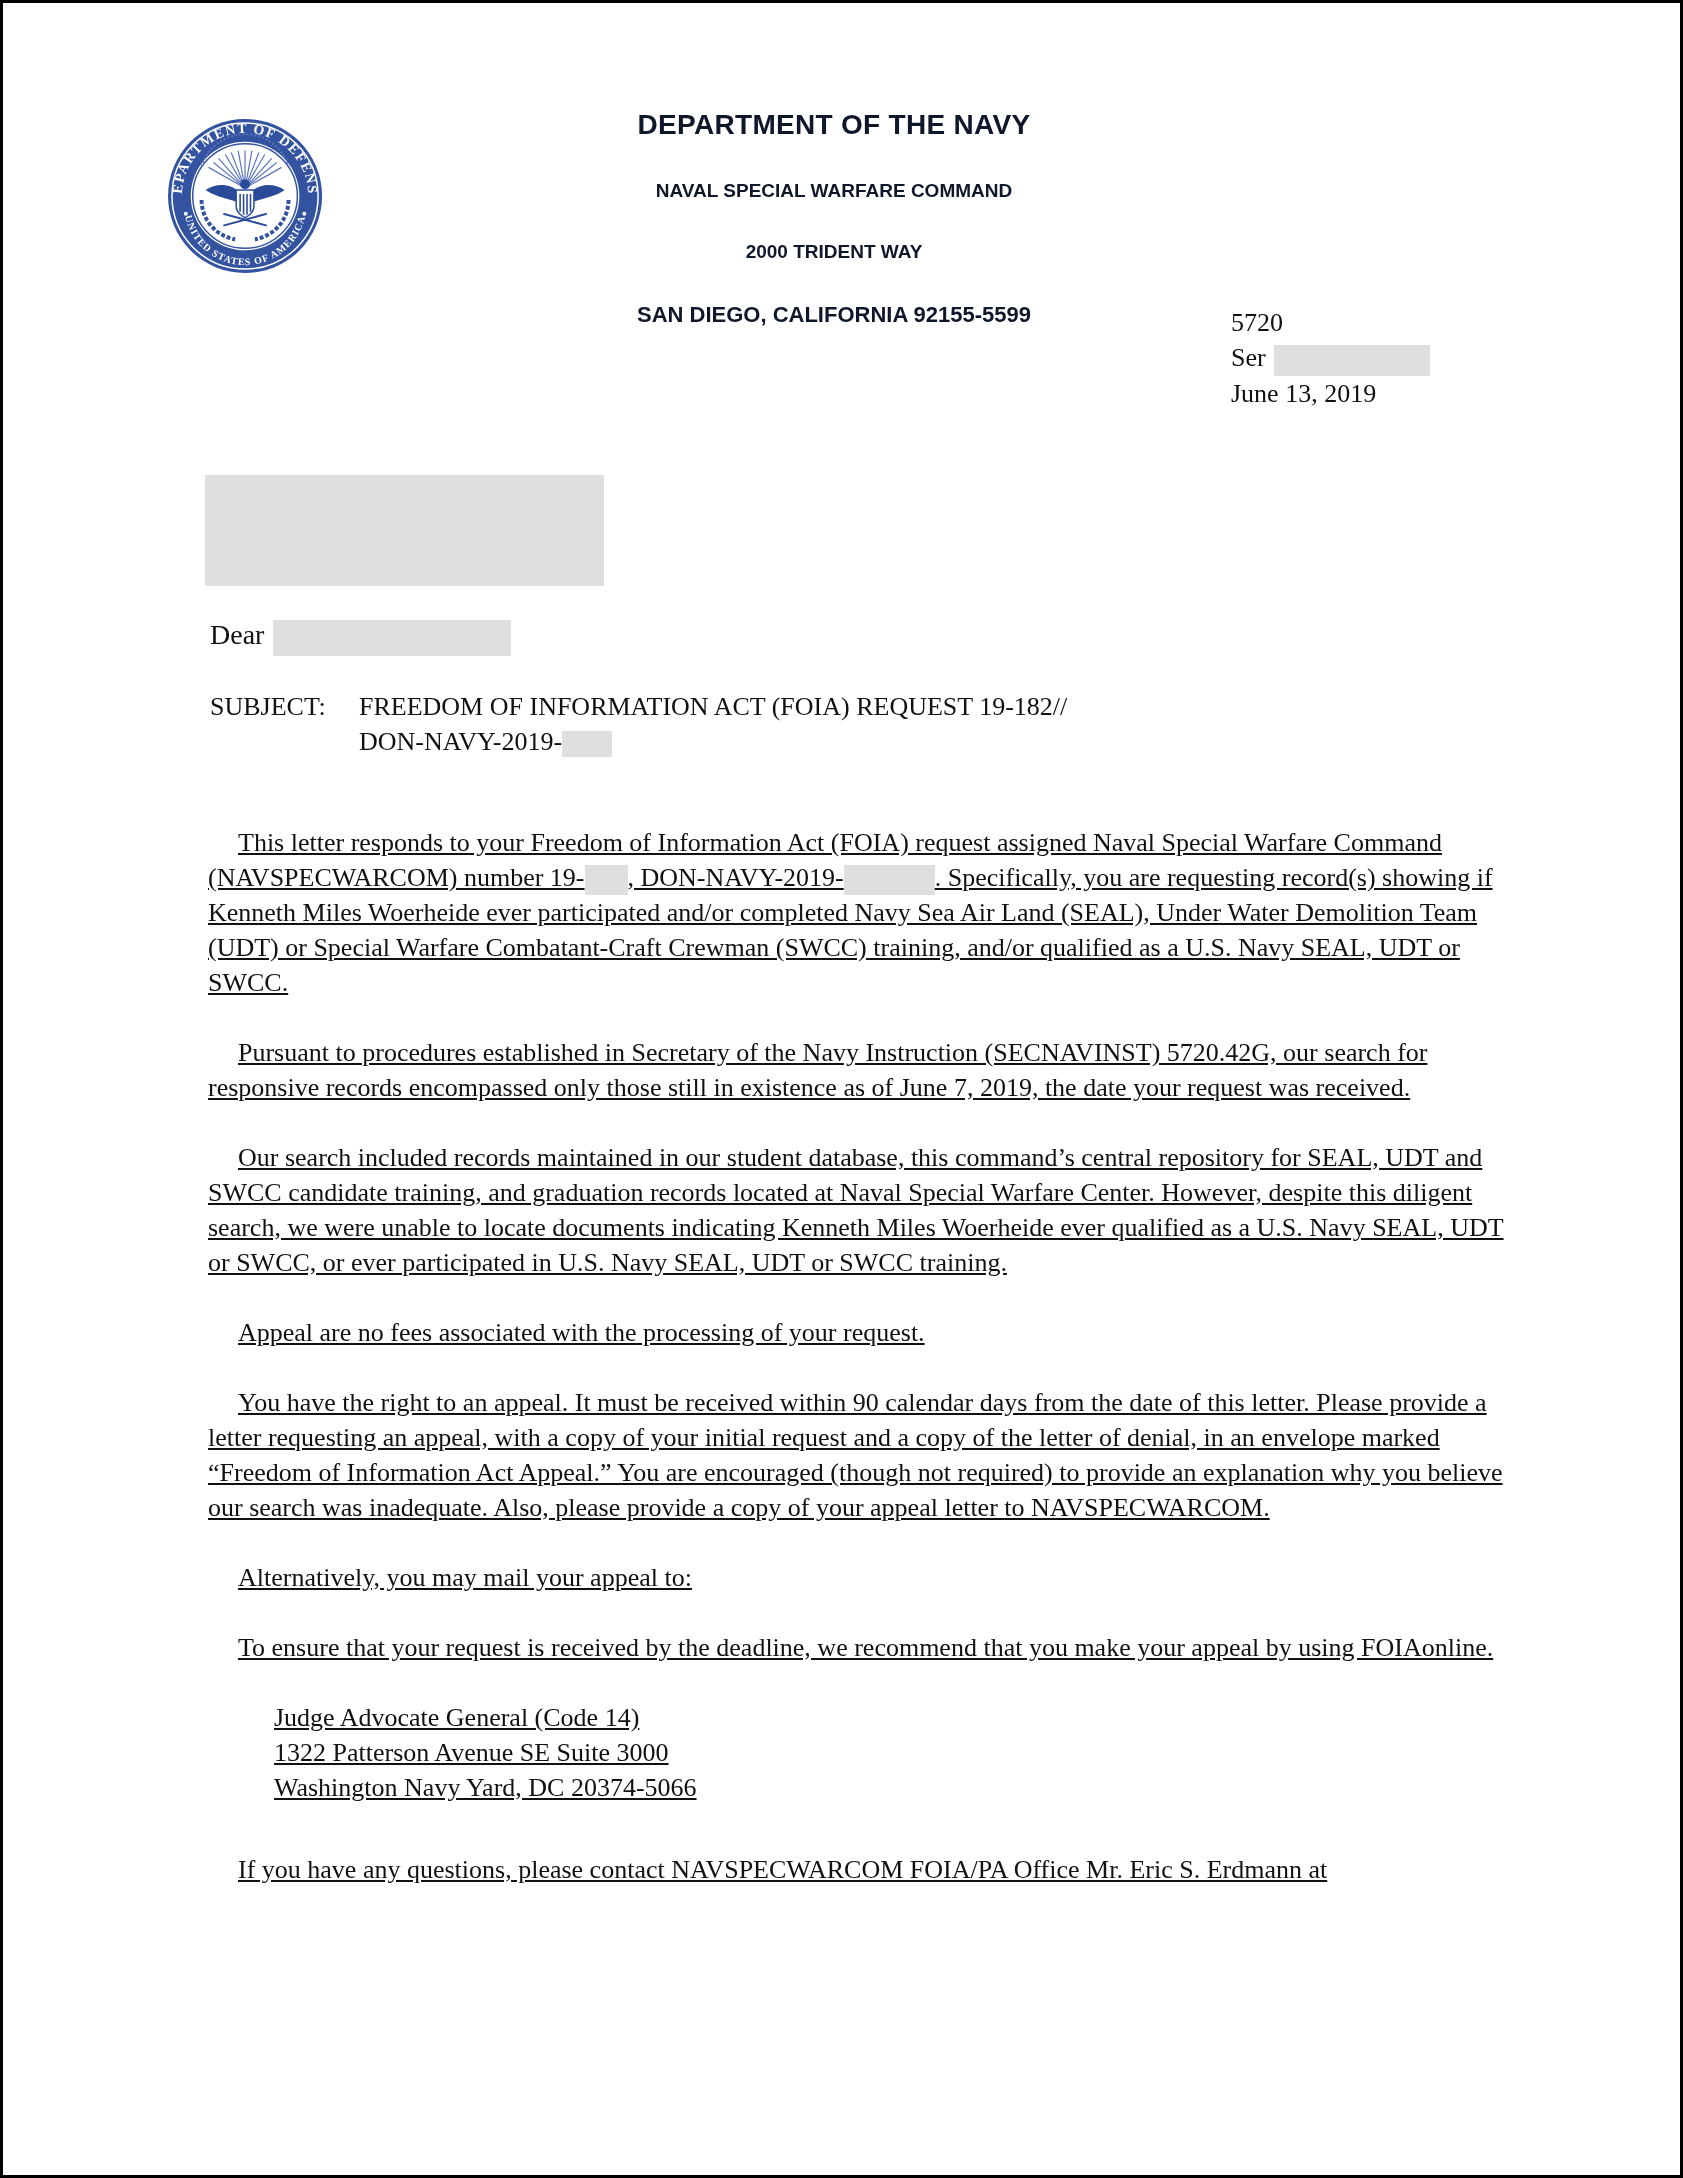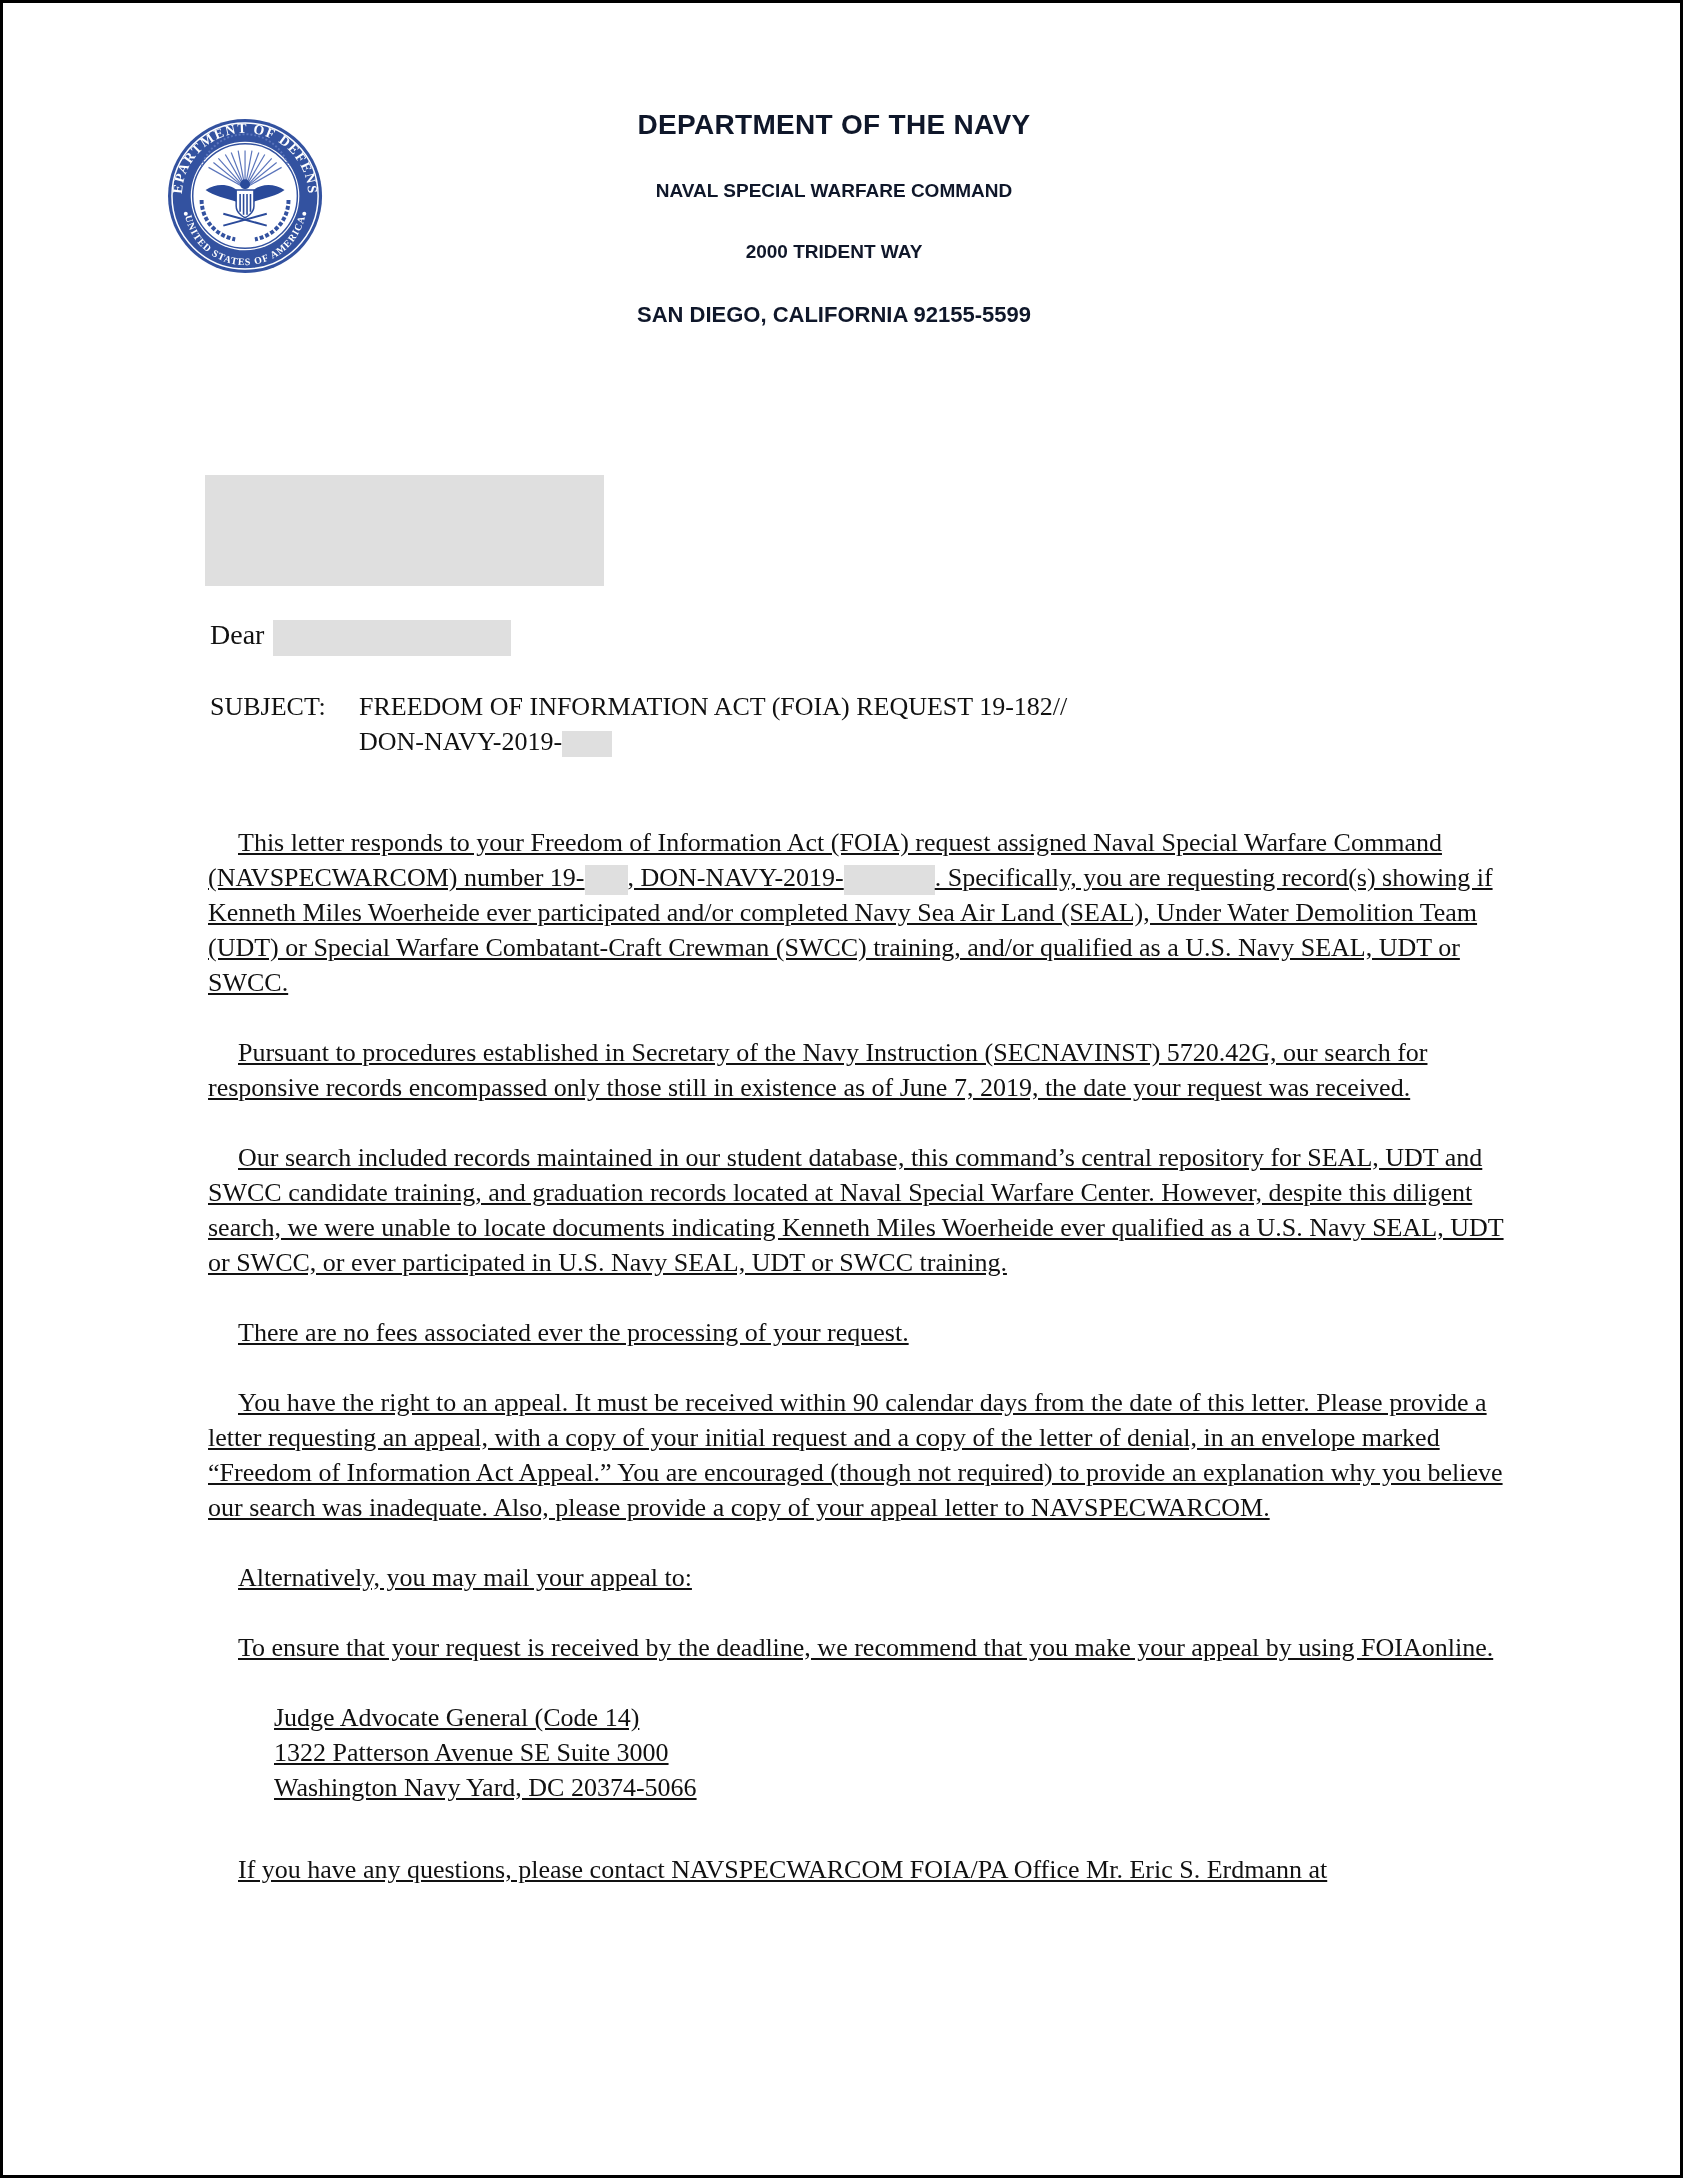--- a/index.html
+++ b/index.html
@@ -105,20 +105,28 @@
     </svg>
   </div>
 
   <div class="letterhead sans">
     <div class="lh-title">DEPARTMENT OF THE NAVY</div>
     <div class="lh-line">NAVAL SPECIAL WARFARE COMMAND</div>
     <div class="lh-line">2000 TRIDENT WAY</div>
     <div class="lh-line big">SAN DIEGO, CALIFORNIA 92155-5599</div>
   </div>
 
+  <div class="refblock serif">
+    <div>5720</div>
+    <div>
+      <span>Ser</span>
+      <span class="redact" style="width:156px;height:31px;margin-left:2px;"></span>
+    </div>
+    <div>June 13, 2019</div>
+  </div>
 
   <div class="addr-redact"></div>
 
   <div class="salutation serif">
     <span>Dear</span>
     <span class="redact" style="width:238px;height:36px;margin-left:2px;"></span>
   </div>
 
   <div class="subject serif">
     <div>
@@ -126,21 +134,21 @@
     </div>
     <div class="line2">
       <span>DON-NAVY-2019-</span><span class="redact" style="width:50px;height:26px;"></span>
     </div>
   </div>
 
   <div class="body serif">
     <p><span>This letter responds to your Freedom of Information Act (FOIA) request assigned Naval Special Warfare Command (NAVSPECWARCOM) number 19-</span><span class="redact" style="width:43px;height:30px;"></span><span>, DON-NAVY-2019-</span><span class="redact" style="width:91px;height:30px;"></span><span>.  Specifically, you are requesting record(s) showing if Kenneth Miles Woerheide ever participated and/or completed Navy Sea Air Land (SEAL), Under Water Demolition Team (UDT) or Special Warfare Combatant-Craft Crewman (SWCC) training, and/or qualified as a U.S. Navy SEAL, UDT or SWCC.</span></p>
     <p>Pursuant to procedures established in Secretary of the Navy Instruction (SECNAVINST) 5720.42G, our search for responsive records encompassed only those still in existence as of June 7, 2019, the date your request was received.</p>
     <p>Our search included records maintained in our student database, this command’s central repository for SEAL, UDT and SWCC candidate training, and graduation records located at Naval Special Warfare Center.  However, despite this diligent search, we were unable to locate documents indicating Kenneth Miles Woerheide ever qualified as a U.S. Navy SEAL, UDT or SWCC, or ever participated in U.S. Navy SEAL, UDT or SWCC training.</p>
-    <p>There are no fees associated ever the processing of your request.</p>
+    <p>Appeal are no fees associated with the processing of your request.</p>
     <p>You have the right to an appeal.  It must be received within 90 calendar days from the date of this letter. Please provide a letter requesting an appeal, with a copy of your initial request and a copy of the letter of denial, in an envelope marked “Freedom of Information Act Appeal.”  You are encouraged (though not required) to provide an explanation why you believe our search was inadequate.  Also, please provide a copy of your appeal letter to NAVSPECWARCOM.</p>
     <p>Alternatively, you may mail your appeal to:</p>
     <p>To ensure that your request is received by the deadline, we recommend that you make your appeal by using FOIAonline.</p>
     <div class="address">
       <div>Judge Advocate General (Code 14)</div>
       <div>1322 Patterson Avenue SE Suite 3000</div>
       <div>Washington Navy Yard, DC 20374-5066</div>
     </div>
     <p>If you have any questions, please contact NAVSPECWARCOM FOIA/PA Office Mr. Eric S. Erdmann at</p>
   </div>

